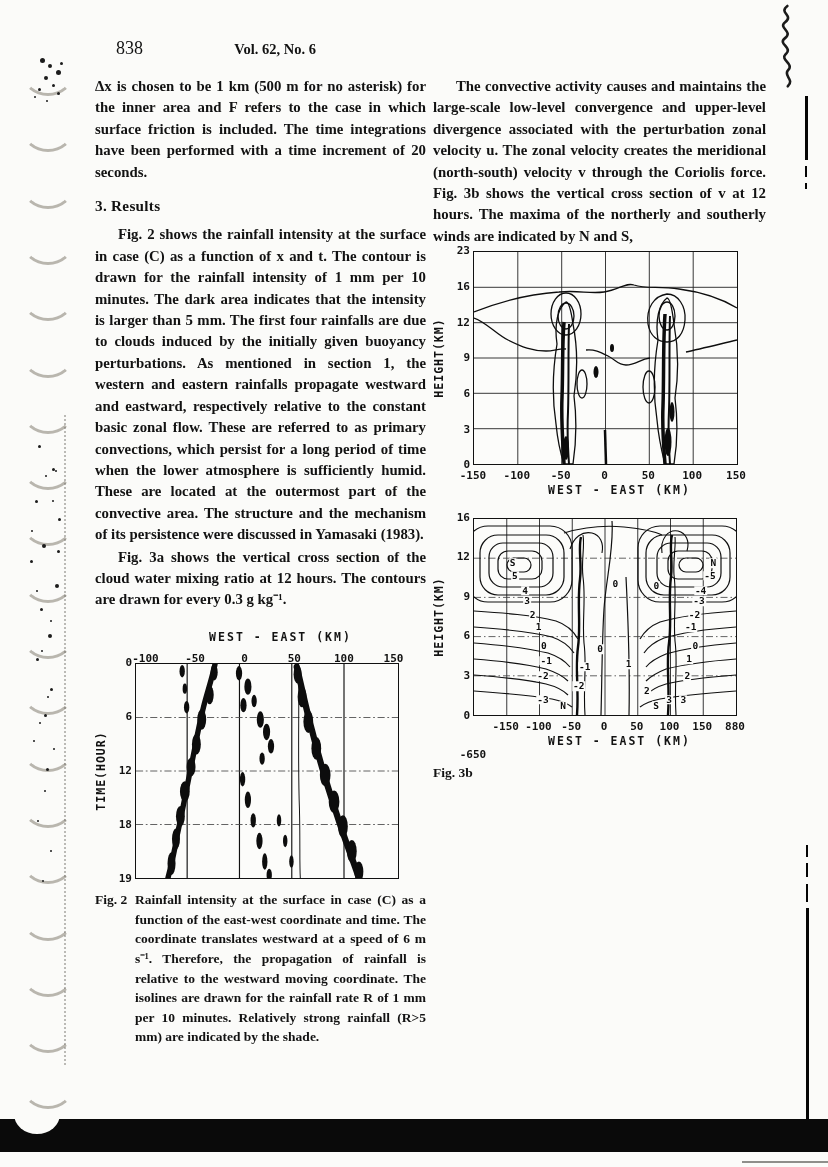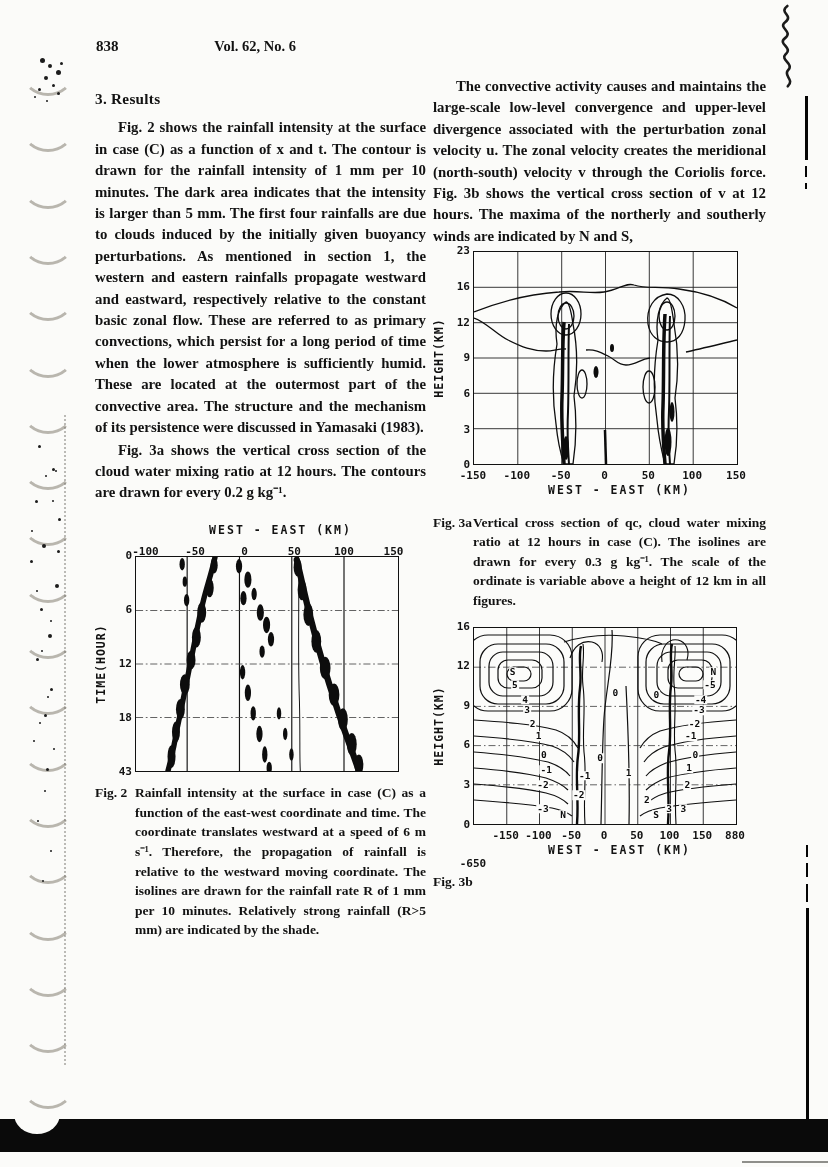--- a/index.html
+++ b/index.html
@@ -11,21 +11,21 @@
   .speck{position:absolute;background:#1c1c1c;border-radius:50%;}
   .perf-line{position:absolute;left:64px;top:415px;height:650px;border-left:2px dotted #6f6c66;opacity:.45;}
   .edge-mark{position:absolute;background:#050505;}
   .scan-band{position:absolute;left:0;top:1119px;width:828px;height:33px;background:#0a0a0a;}
   .scan-band-notch{position:absolute;left:14px;top:1112px;width:46px;height:22px;background:#fbfbf9;
                    border-radius:0 0 55% 55% / 0 0 100% 100%;}
   .bottom-line{position:absolute;left:742px;top:1161px;width:86px;height:2px;background:#8f8f8b;}
   .handwriting{position:absolute;right:22px;top:2px;transform:rotate(-6deg);}
   
   .header{position:absolute;left:96px;top:38px;width:672px;display:flex;align-items:baseline;}
-  .page-num{font-weight:bold;font-size:15px;width:90px;}
+  .page-num{font-weight:normal;font-size:18px;width:90px;margin-left:20px;}
   .journal-title{flex:1;text-align:center;font-weight:bold;font-size:14.5px;letter-spacing:.2px;}
   .vol{font-weight:bold;font-size:14.5px;width:110px;text-align:right;}
   
   .col{position:absolute;top:76px;font-size:14.8px;line-height:21.4px;text-align:justify;font-weight:600;}
   .col-left{left:95px;width:331px;}
   .col-right{left:433px;width:333px;}
   .para{margin:0 0 1px 0;}
   .indent{text-indent:1.55em;}
   .sec-head{font-weight:bold;font-size:15.2px;margin:12px 0 8px 0;letter-spacing:.3px;}
   
@@ -139,44 +139,45 @@
 <div class="scan-band"></div>
 <div class="scan-band-notch"></div>
 <div class="bottom-line"></div>
 
 <div class="header">
   <span class="page-num">838</span>
   <span class="vol">Vol. 62, No. 6</span>
 </div>
 
 <div class="col col-left">
+  <p class="para">Δx is chosen to be 1 km (500 m for no asterisk) for the inner area and F refers to the case in which surface friction is included.  The time integrations have been performed with a time increment of 20 seconds.</p>
   <div class="sec-head">3.  Results</div>
   <p class="para indent">Fig. 2 shows the rainfall intensity at the surface in case (C) as a function of x and t. The contour is drawn for the rainfall intensity of 1 mm per 10 minutes.  The dark area indicates that the intensity is larger than 5 mm. The first four rainfalls are due to clouds induced by the initially given buoyancy perturbations.  As mentioned in section 1, the western and eastern rainfalls propagate westward and eastward, respectively relative to the constant basic zonal flow.  These are referred to as primary convections, which persist for a long period of time when the lower atmosphere is sufficiently humid.  These are located at the outermost part of the convective area.  The structure and the mechanism of its persistence were discussed in Yamasaki (1983).</p>
-  <p class="para indent">Fig. 3a shows the vertical cross section of the cloud water mixing ratio at 12 hours. The contours are drawn for every 0.2 g kg⁻¹.</p>
+  <p class="para indent">Fig. 3a shows the vertical cross section of the cloud water mixing ratio at 12 hours. The contours are drawn for every 0.3 g kg⁻¹.</p>
 
   <div class="figure">
     <div class="xlab" style="margin-left:40px;">WEST - EAST (KM)</div>
     <div class="x-ticks" style="width:262px;">
         <span style="left: 4%;">-100</span>
         <span style="left: 22.93%;">-50</span>
         <span style="left: 41.86%;">0</span>
         <span style="left: 60.79%;">50</span>
         <span style="left: 79.72%;">100</span>
         <span style="left: 98.65%;">150</span>
       </div>
     <div class="plot-row">
       <div class="ylab-g">
           <span class="ylab">TIME(HOUR)</span>
         </div>
       <div class="ygut y-ticks">
           <span style="top: 0%;">0</span>
           <span style="top: 25%;">6</span>
           <span style="top: 50%;">12</span>
           <span style="top: 75%;">18</span>
-          <span style="top: 100%;">43</span>
+          <span style="top: 100%;">19</span>
         </div>
       <div class="plot fig2-plot">
         <svg viewBox="0 0 295 208" preserveAspectRatio="none">
           <g stroke="#111" stroke-width="1.3">
             <line x1="57.6" y1="0" x2="57.6" y2="208"></line>
             <line x1="116.5" y1="0" x2="116.5" y2="208"></line>
             <line x1="175.4" y1="0" x2="175.4" y2="208"></line>
             <line x1="234.2" y1="0" x2="234.2" y2="208"></line>
           </g>
           <g stroke="#4a4a4a" stroke-width="0.9" stroke-dasharray="8 3 2 3">
@@ -318,24 +319,20 @@
         <span style="left: 16.6667%;">-100</span>
         <span style="left: 33.3333%;">-50</span>
         <span style="left: 50%;">0</span>
         <span style="left: 66.6667%;">50</span>
         <span style="left: 83.3333%;">100</span>
         <span style="left: 100%;">150</span>
       </div>
     <div class="xlab" style="margin-left:40px;">WEST - EAST (KM)</div>
   </div>
 
-  <div class="caption">
-    <span class="cap-label">Fig. 3a</span>
-    <span class="cap-text">Vertical cross section of qc, cloud water mixing ratio at 12 hours in case (C).  The isolines are drawn for every 0.3 g kg⁻¹.  The scale of the ordinate is variable above a height of 12 km in all figures.</span>
-  </div>
 
   <div class="figure">
     <div class="plot-row">
       <div class="ylab-g">
           <span class="ylab">HEIGHT(KM)</span>
         </div>
       <div class="ygut y-ticks">
           <span style="top: 100%;">0</span>
           <span style="top: 80%;">3</span>
           <span style="top: 60%;">6</span>

